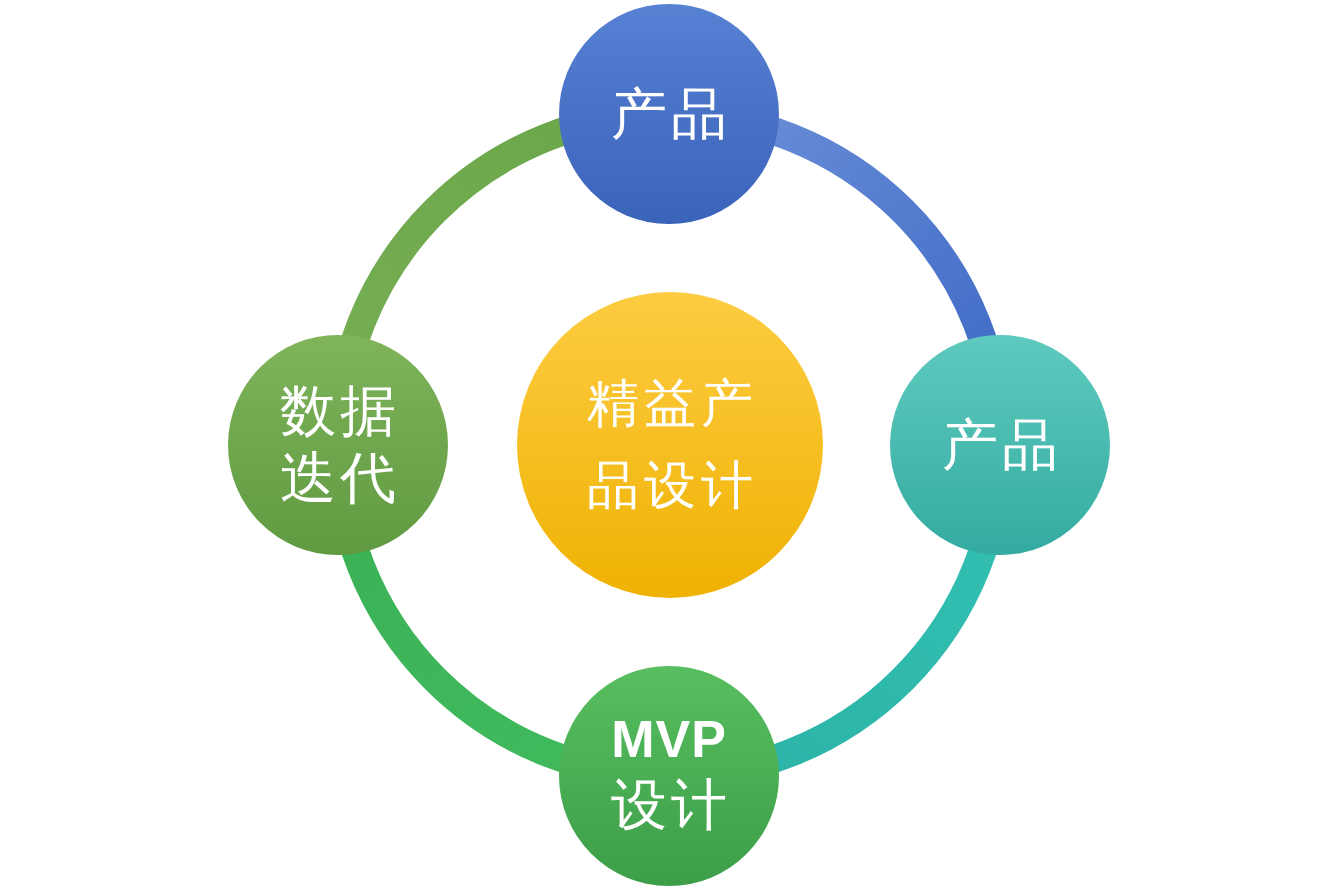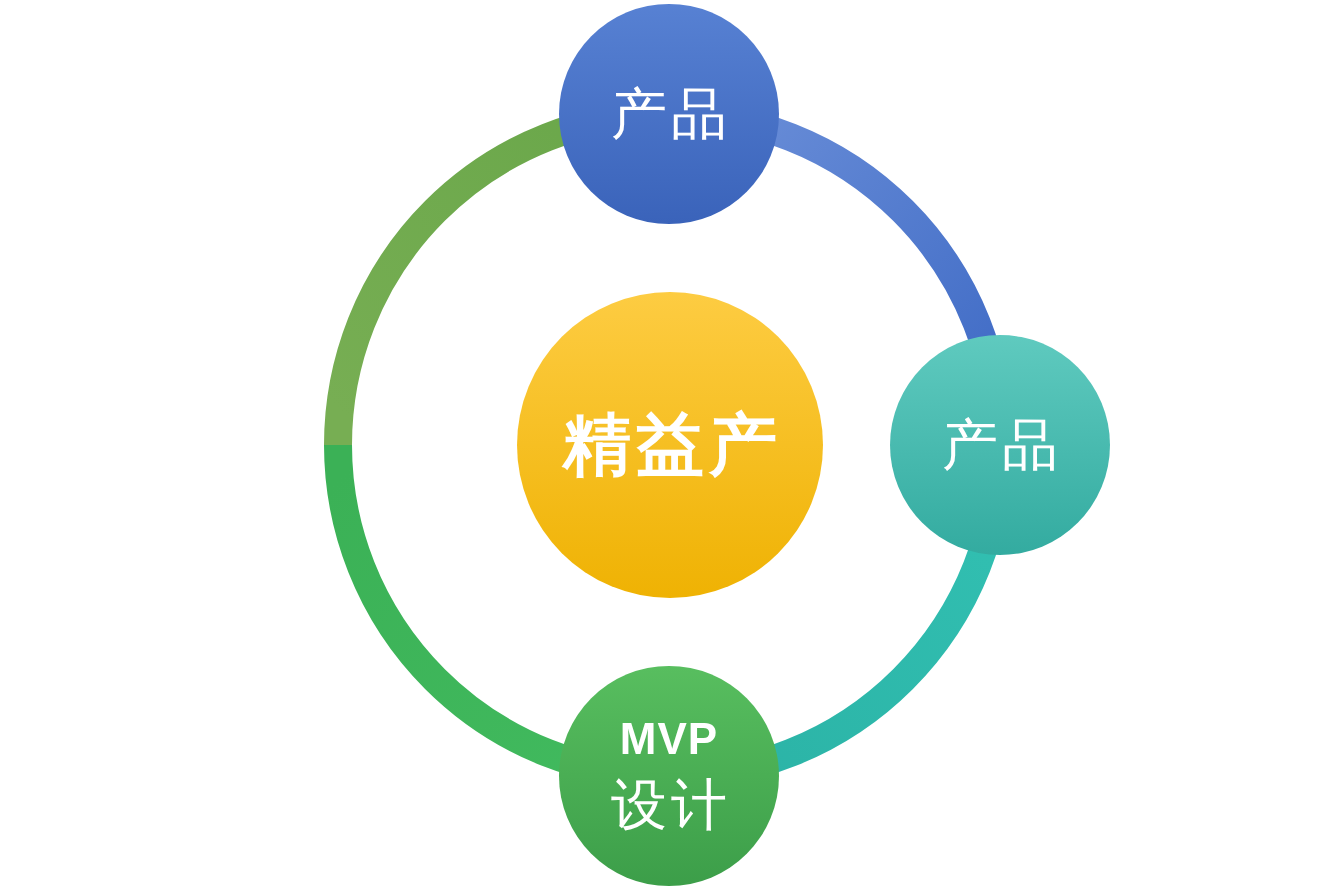--- a/index.html
+++ b/index.html
@@ -48,30 +48,29 @@
   .node-center { left: 517px; top: 292px; }
 
   .line {
     font-size: 56px;
     line-height: 67px;
     letter-spacing: 4px;
     padding-left: 4px;
     white-space: nowrap;
   }
   .node.center .line {
-    font-size: 68px;
+    font-size: 52px;
     line-height: 82px;
     letter-spacing: 5px;
     padding-left: 5px;
-    font-weight: bold;
   }
   .line.latin {
     font-family: "Liberation Sans", "DejaVu Sans", sans-serif;
     font-weight: 700;
-    font-size: 44px;
+    font-size: 52px;
     line-height: 58px;
     letter-spacing: 1px;
     padding-left: 0;
   }
   .node-bottom .line.cjk {
     line-height: 74px;
   }
 </style>
 </head>
 <body>
@@ -109,18 +108,23 @@
 
   <div class="node satellite node-right" style="background: linear-gradient(rgb(95, 202, 191), rgb(51, 171, 160));">
     <div class="line cjk">产品</div>
   </div>
 
   <div class="node satellite node-bottom" style="background: linear-gradient(rgb(88, 190, 95), rgb(60, 158, 73));">
     <div class="line latin">MVP</div>
     <div class="line cjk">设计</div>
   </div>
 
+  <div class="node satellite node-left" style="background: linear-gradient(rgb(127, 180, 91), rgb(95, 154, 65));">
+    <div class="line cjk">数据</div>
+    <div class="line cjk">迭代</div>
+  </div>
 
   <div class="node center node-center" style="background: linear-gradient(rgb(253, 204, 66), rgb(239, 178, 3));">
     <div class="line cjk">精益产</div>
+    <div class="line cjk">品设计</div>
   </div>
 
 </div>
 
 </body></html>

